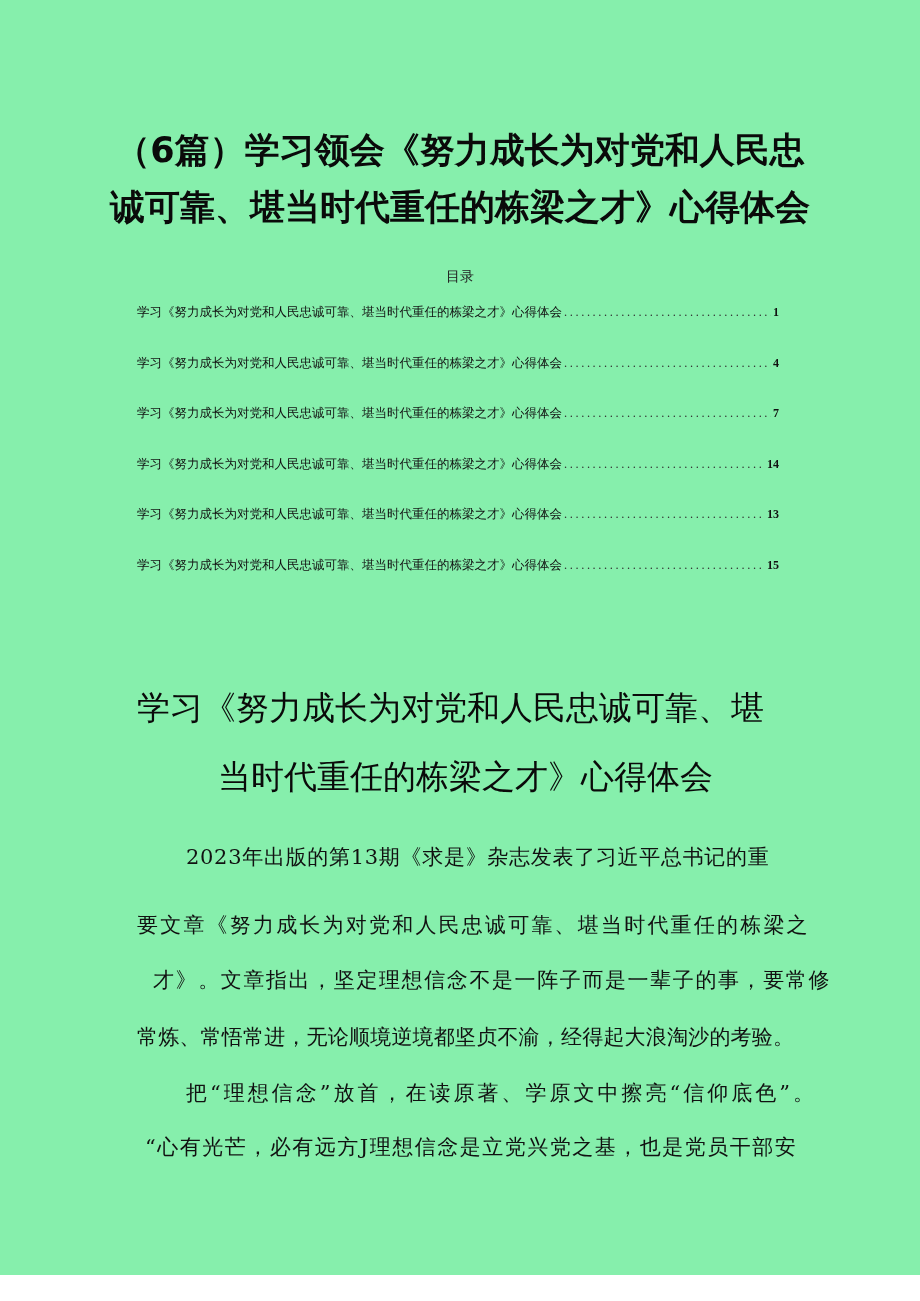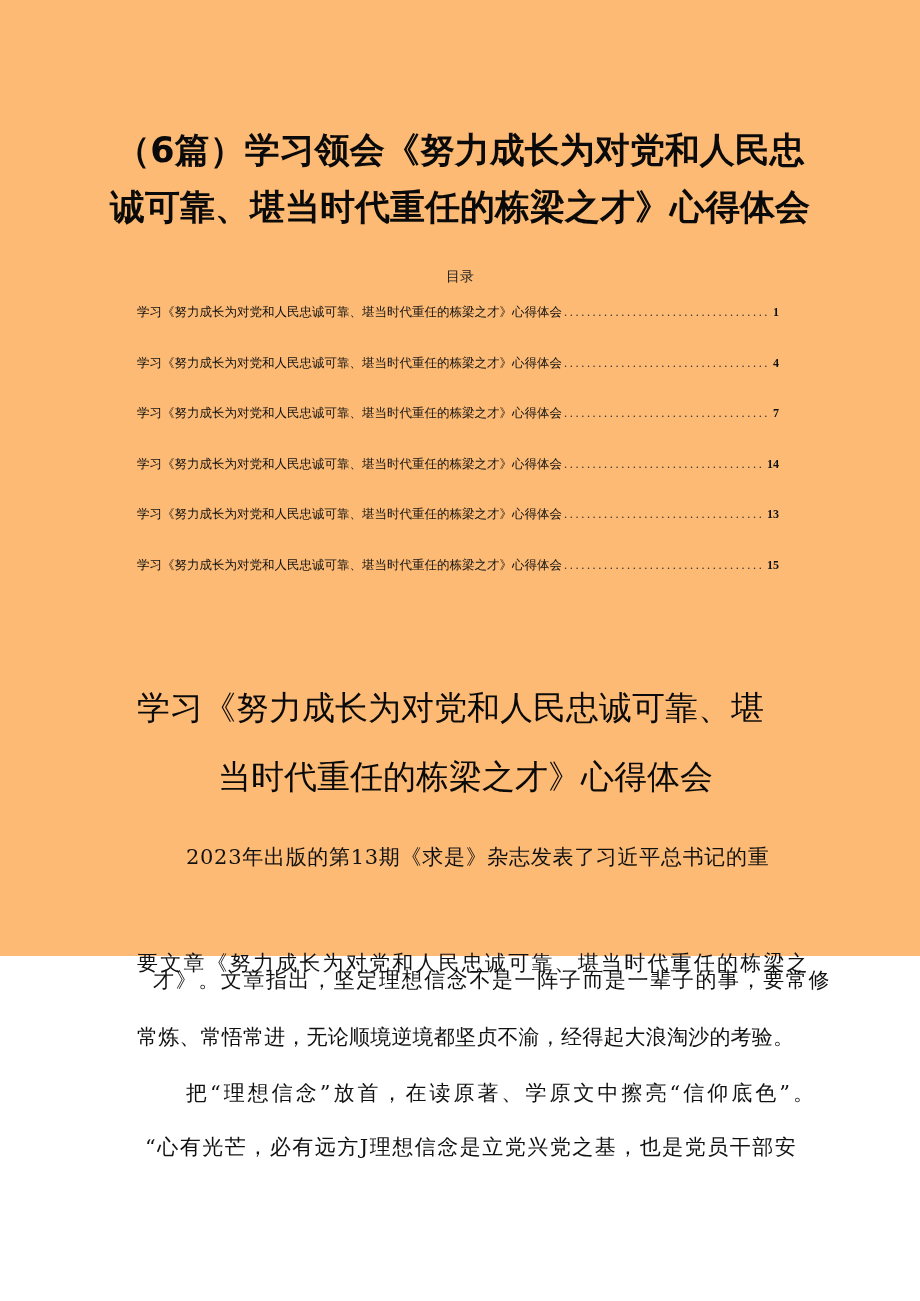--- a/index.html
+++ b/index.html
@@ -11,22 +11,22 @@
       width: 920px;
       height: 1301px;
       position: relative;
       overflow: hidden;
       color: #111111;
     }
     .page {
       position: absolute;
       left: 0; top: 0;
       width: 920px;
-      height: 956px;
-      background: #fdba74;
+      height: 1275px;
+      background: #86efac;
     }
     .doc-title {
       position: absolute;
       left: 0;
       width: 920px;
       text-align: center;
       font-family: "DejaVu Sans", "Liberation Sans", sans-serif;
       font-weight: bold;
       font-size: 35px;
       letter-spacing: 0px;
@@ -92,21 +92,21 @@
       position: absolute;
       left: 137px;
       width: 648px;
       font-family: "DejaVu Serif", "Liberation Serif", serif;
       font-size: 21px;
       color: #111;
       white-space: nowrap;
       letter-spacing: 1.2px;
     }
     .para.r1 { top: 843px; left: 186px; letter-spacing: 0.7px; }
-    .para.r2 { top: 911px; letter-spacing: 2.2px; margin-top: 38px; }
+    .para.r2 { top: 911px; letter-spacing: 2.2px; }
     .para.r3 { top: 966px; letter-spacing: 1.6px; margin-left: 16px; }
     .para.r4 { top: 1023px; letter-spacing: 0.2px; }
     .para.r5 { top: 1079px; left: 186px; letter-spacing: 3.0px; }
     .para.r6 { top: 1133px; left: 145px; letter-spacing: 1.5px; }
   </style>
 </head>
 <body>
 
 <div class="page">
 

